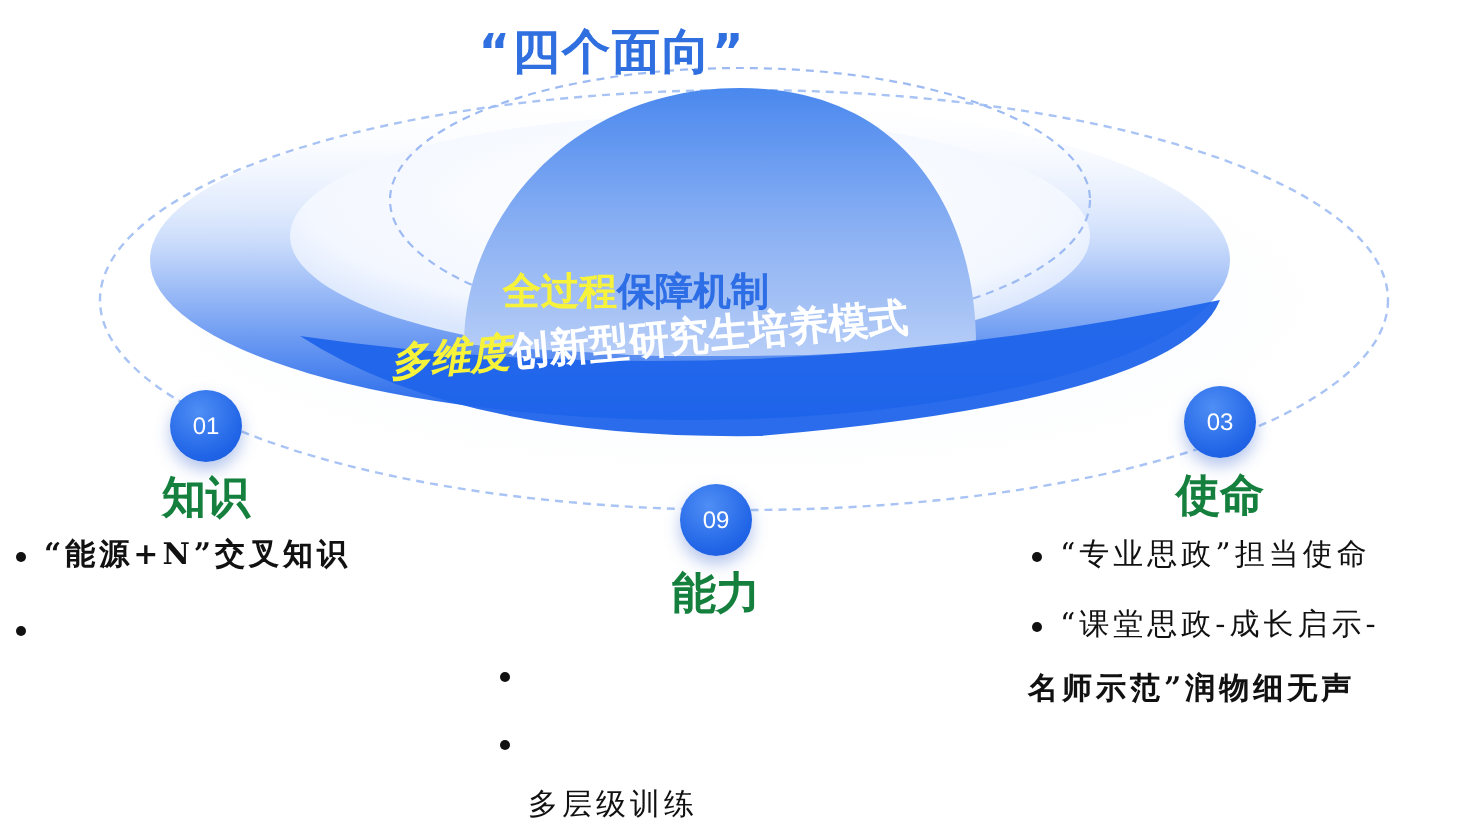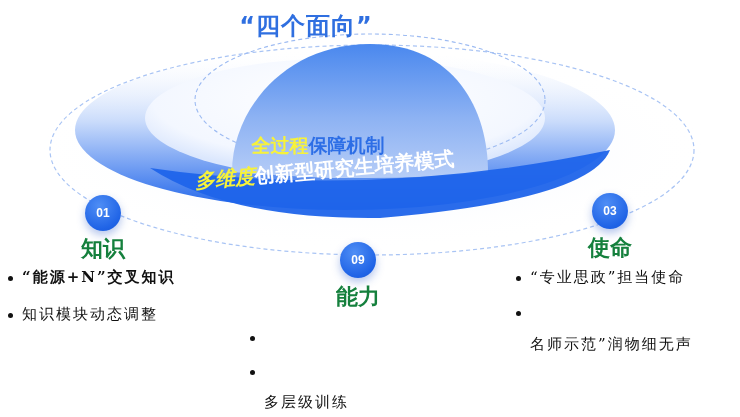--- a/index.html
+++ b/index.html
@@ -28,21 +28,21 @@
     font-size:20px; font-weight:bold; color:#ffffff;
     transform: rotate(-5deg); transform-origin: left center;
     white-space:nowrap;
   }
   .band-text .hl { color:#f7f23a; font-style:italic; }
 
   .badge {
     width:36px; height:36px; border-radius:50%;
     background: radial-gradient(circle at 40% 30%, #4f8ef5 0%, #1f63e6 70%, #1a56d4 100%);
     box-shadow: 0 4px 8px rgba(40,90,200,0.35);
-    color:#fff; font-family:"Liberation Sans", sans-serif; font-weight:bold; font-size:12px;
+    color:#fff; font-family:"Liberation Sans", sans-serif; font-weight:normal; font-size:12px;
     display:flex; align-items:center; justify-content:center;
   }
 
   .heading {
     font-size:22px; font-weight:bold; color:#15803d;
     text-align:center; width:80px;
   }
 
   .bullets { font-family:"DejaVu Serif", "Liberation Serif", serif; color:#111; font-size:15px; }
   .bullets .item { position:absolute; white-space:nowrap; letter-spacing:2px; }
@@ -96,30 +96,30 @@
 </div>
 
 <div class="abs band-text">
   <span class="hl">多维度</span><span>创新型研究生培养模式</span>
 </div>
 
 <div class="abs badge" style="left:85px; top:195px;">01</div>
 <div class="abs heading" style="left:63px; top:234px;">知识</div>
 <div class="bullets">
   <div class="item" style="left:8px; top:268px;font-weight:bold;"><span class="dot"></span><span>“能源+N”交叉知识</span></div>
-  <div class="item" style="left:8px; top:305px;"><span class="dot"></span><span>知识模块动态调整</span></div>
+  <div class="item" style="left:8px; top:305px;"><span class="dot"></span></div>
 </div>
 
 <div class="abs badge" style="left:340px; top:242px;">09</div>
 <div class="abs heading" style="left:318px; top:282px;">能力</div>
 <div class="bullets">
   <div class="item" style="left:250px; top:328px;"><span class="dot"></span></div>
   <div class="item" style="left:250px; top:362px;"><span class="dot"></span></div>
   <div class="item" style="left:264px; top:393px;"><span>多层级训练</span></div>
 </div>
 
 <div class="abs badge" style="left:592px; top:193px;">03</div>
 <div class="abs heading" style="left:570px; top:233px;">使命</div>
 <div class="bullets">
   <div class="item" style="left:516px; top:268px;"><span class="dot"></span><span>“专业思政”担当使命</span></div>
-  <div class="item" style="left:516px; top:303px;"><span class="dot"></span></div>
-  <div class="item" style="left:530px; top:335px;"><span>名师示范”润物细无声</span></div>
+  <div class="item" style="left:516px; top:303px;"><span class="dot"></span><span>“课堂思政-成长启示-</span></div>
+  <div class="item" style="left:514px; top:335px;font-weight:bold;"><span>名师示范”润物细无声</span></div>
 </div>
 
 </body></html>

